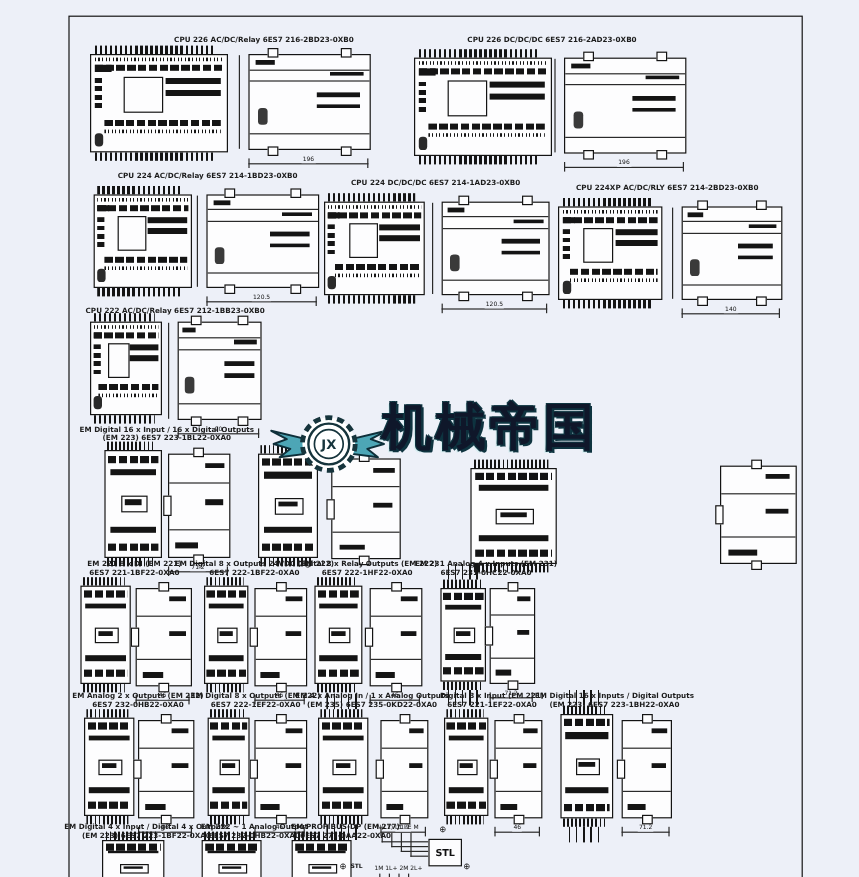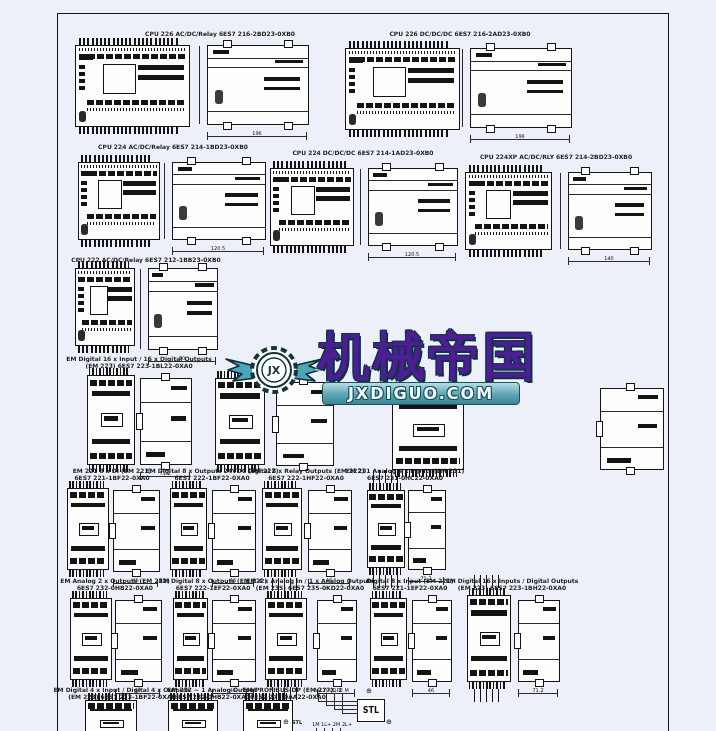--- a/index.html
+++ b/index.html
@@ -30,22 +30,22 @@
   .dimlab{position:absolute;transform:translateX(-50%);font-size:5px;line-height:5px;
         color:#111;background:#edf0f8;padding:0 1px;z-index:2;}
   .wlab{position:absolute;font-size:5px;line-height:5px;color:#111;white-space:nowrap;z-index:2;}
   .wbox{position:absolute;border:1.4px solid #141414;background:#fdfdfe;z-index:2;
         display:flex;align-items:center;justify-content:center;
         font-size:8px;font-weight:bold;color:#111;}
   .plus{position:absolute;font-size:7px;line-height:7px;color:#111;z-index:2;}
   
   #watermark{position:absolute;left:210px;top:330px;width:320px;height:80px;z-index:5;}
   #wm-logo{position:absolute;left:12px;top:4px;}
-  #wm-brand{position:absolute;left:108px;top:4px;font-size:52px;line-height:44px;
-     font-weight:bold;letter-spacing:3px;color:#4c1d95;white-space:nowrap;
+  #wm-brand{position:absolute;left:108px;top:4px;font-size:42px;line-height:44px;
+     font-weight:bold;letter-spacing:3px;color:#0f172a;white-space:nowrap;
      text-shadow:-1px -1px 0 #0f3440,1px -1px 0 #0f3440,-1px 1px 0 #0f3440,
                  2px 2px 0 #0f3440,-2px 2px 0 #d8eef2;}
   #wm-ribbon{position:absolute;left:112px;top:52px;width:196px;height:21px;
      border-radius:4px;background:linear-gradient(180deg,#b9dde3 0%,#5ba4b3 55%,#3d8698 100%);
      border:1px solid #19505f;display:flex;align-items:center;justify-content:center;}
   #wm-site{font-size:16px;font-weight:bold;letter-spacing:2px;color:#f4fafb;
      text-shadow:-1px -1px 0 #14505e,1px -1px 0 #14505e,-1px 1px 0 #14505e,1px 1px 0 #14505e;}
 </style>
 </head>
 <body>
@@ -630,23 +630,20 @@
       <g stroke="#0e2f3a" stroke-width="1.6" stroke-linejoin="round">
         <path d="M42 34 L4 25 L17 32 L6 36 L20 40 L11 47 L42 43 Z" fill="#4da6b6"></path>
         <path d="M62 34 L100 25 L87 32 L98 36 L84 40 L93 47 L62 43 Z" fill="#4da6b6"></path>
       </g>
       <circle cx="52" cy="36" r="22" fill="#ffffff" stroke="#16343c" stroke-width="4" stroke-dasharray="6 4"></circle>
       <circle cx="52" cy="36" r="17" fill="#ffffff" stroke="#16343c" stroke-width="2"></circle>
       <circle cx="52" cy="36" r="12" fill="#ffffff" stroke="#16343c" stroke-width="1.4"></circle>
       <text x="52" y="40" text-anchor="middle" font-size="11" font-weight="bold" fill="#16343c" font-family="DejaVu Sans, sans-serif">JX</text>
     </svg>
     <div id="wm-brand">机械帝国</div>
-    <div id="wm-ribbon">
-      <span id="wm-site">JXDIGUO.COM</span>
-    </div>
   </div>
 
   <div id="wiring">
       <div class="wlab" style="left: 314px; top: 688px;">N(L1) L1 PE M</div>
       <div class="vl" style="left: 318px; top: 694px; height: 8px;"></div>
       <div class="hl" style="left: 318px; top: 701px; width: 39px;"></div>
       <div class="vl" style="left: 326px; top: 694px; height: 12px;"></div>
       <div class="hl" style="left: 326px; top: 705px; width: 31px;"></div>
       <div class="vl" style="left: 334px; top: 694px; height: 16px;"></div>
       <div class="hl" style="left: 334px; top: 709px; width: 23px;"></div>

